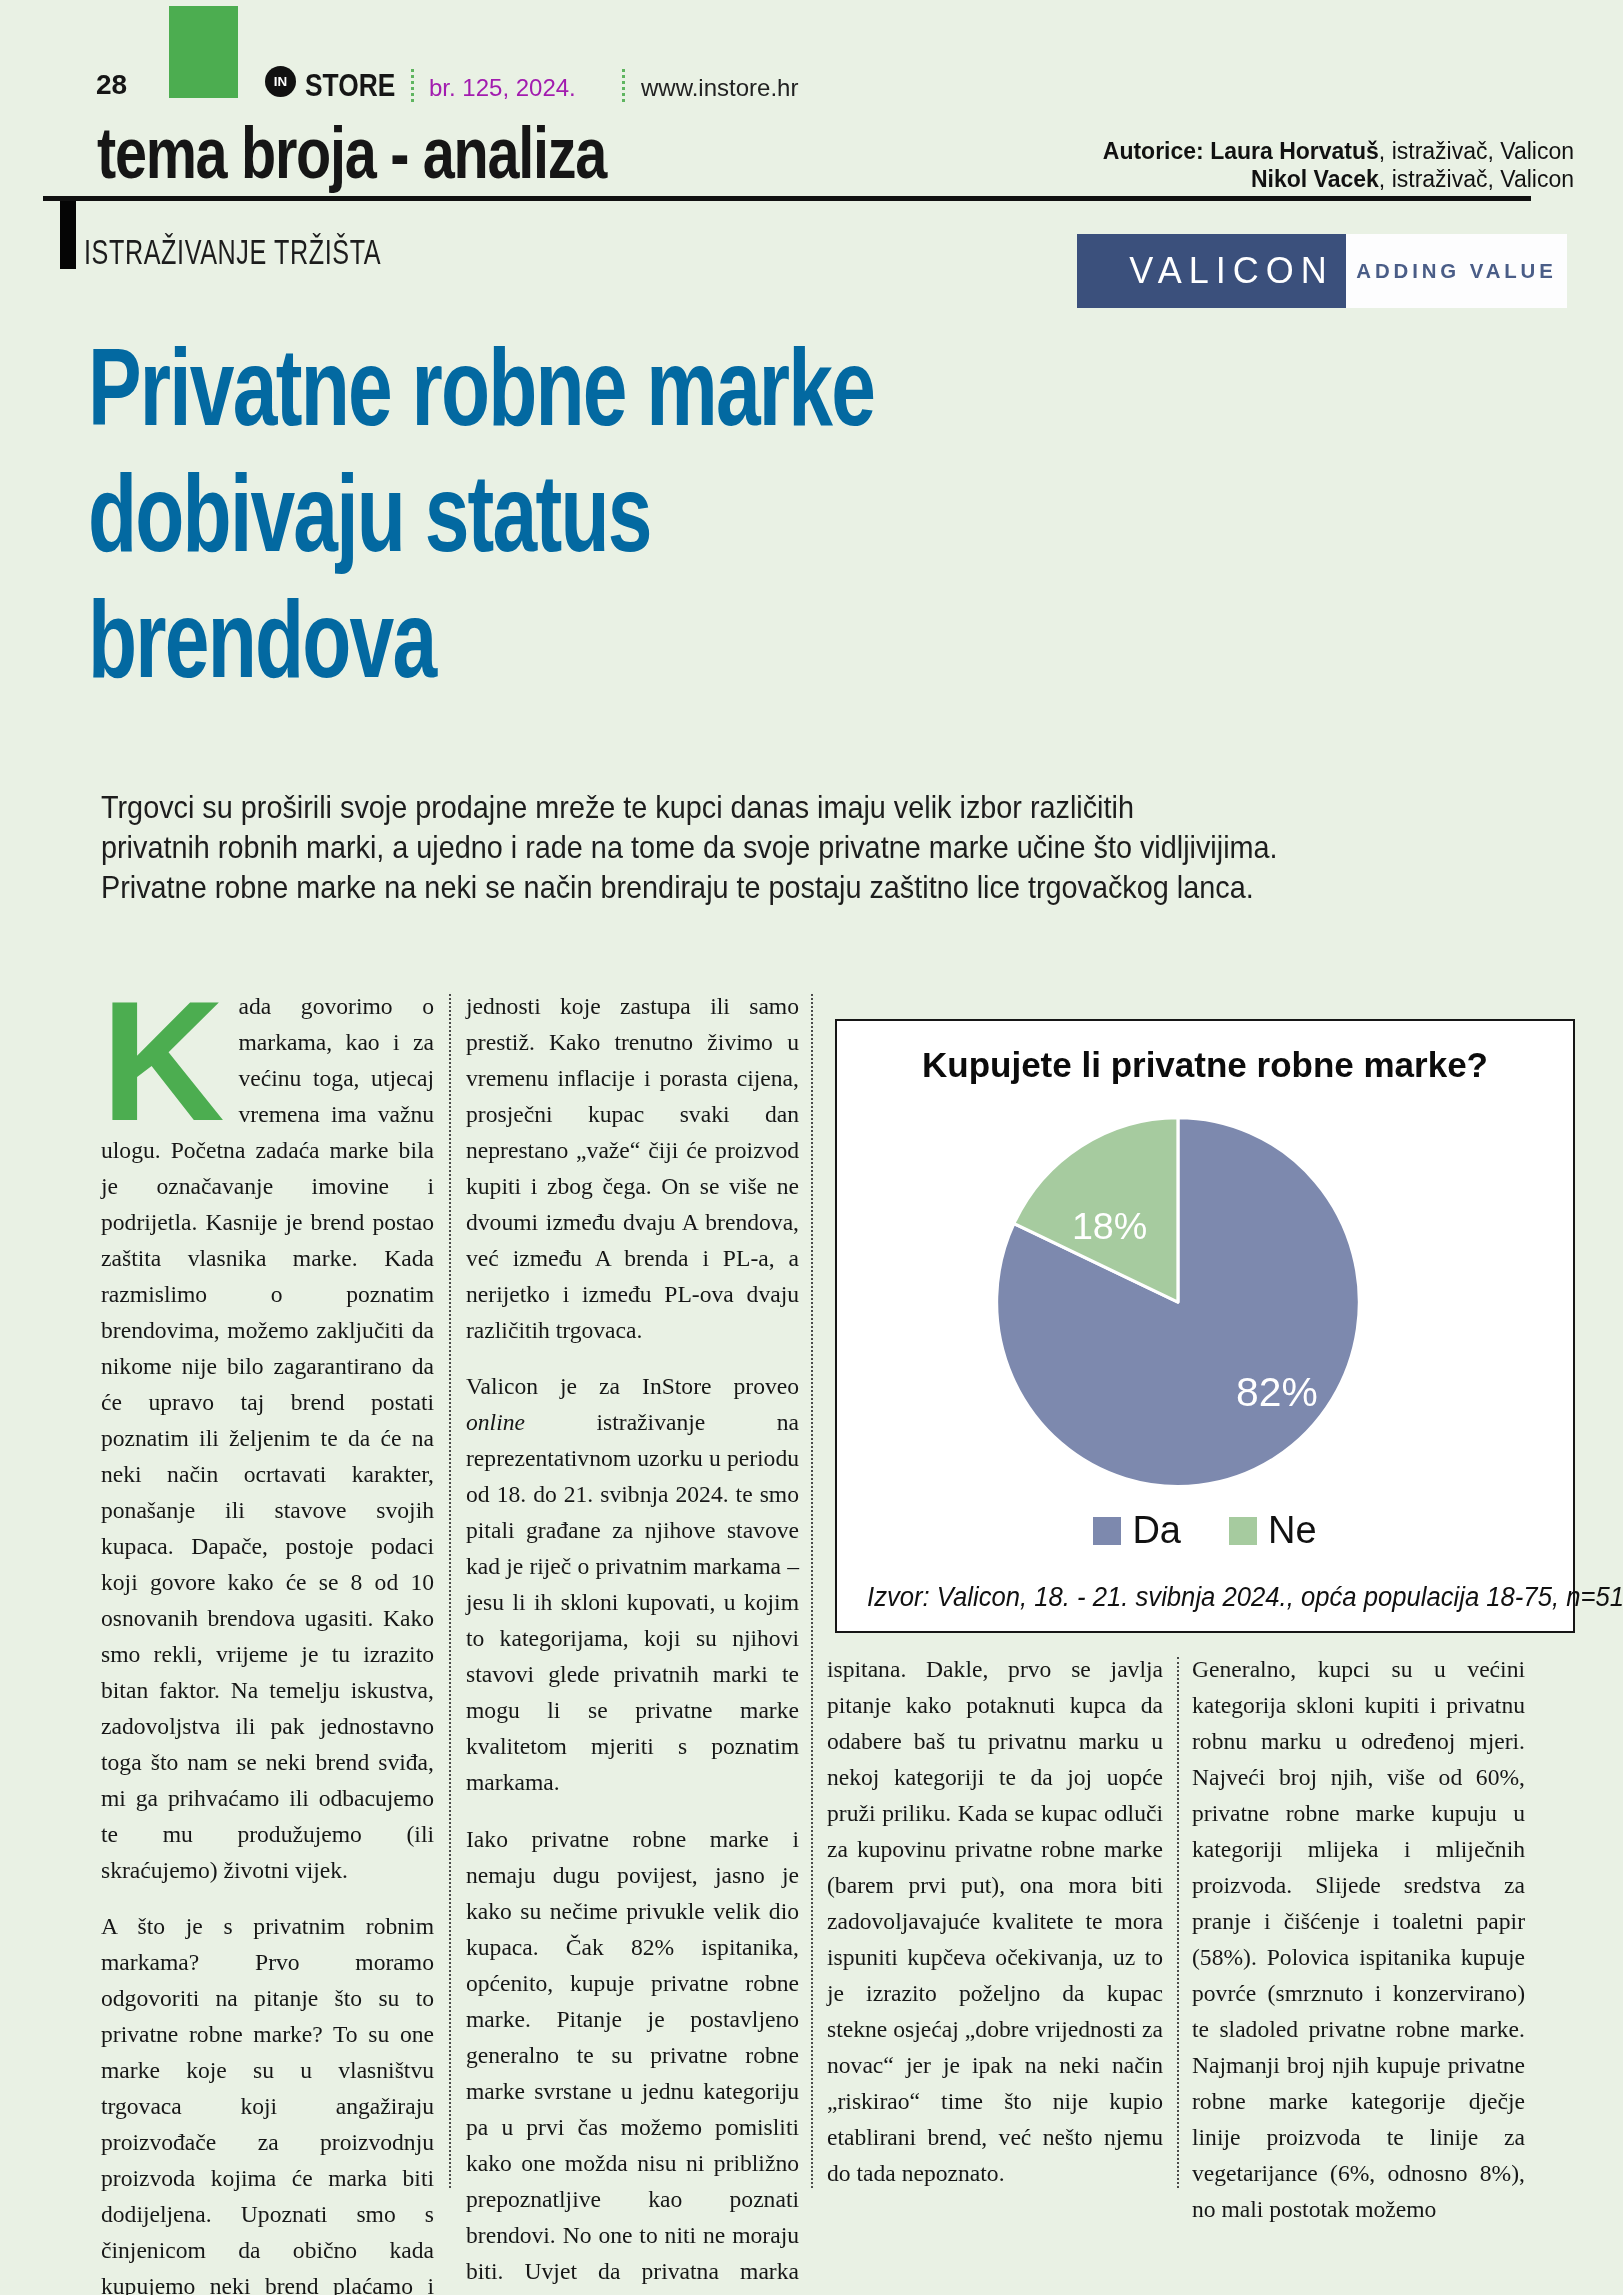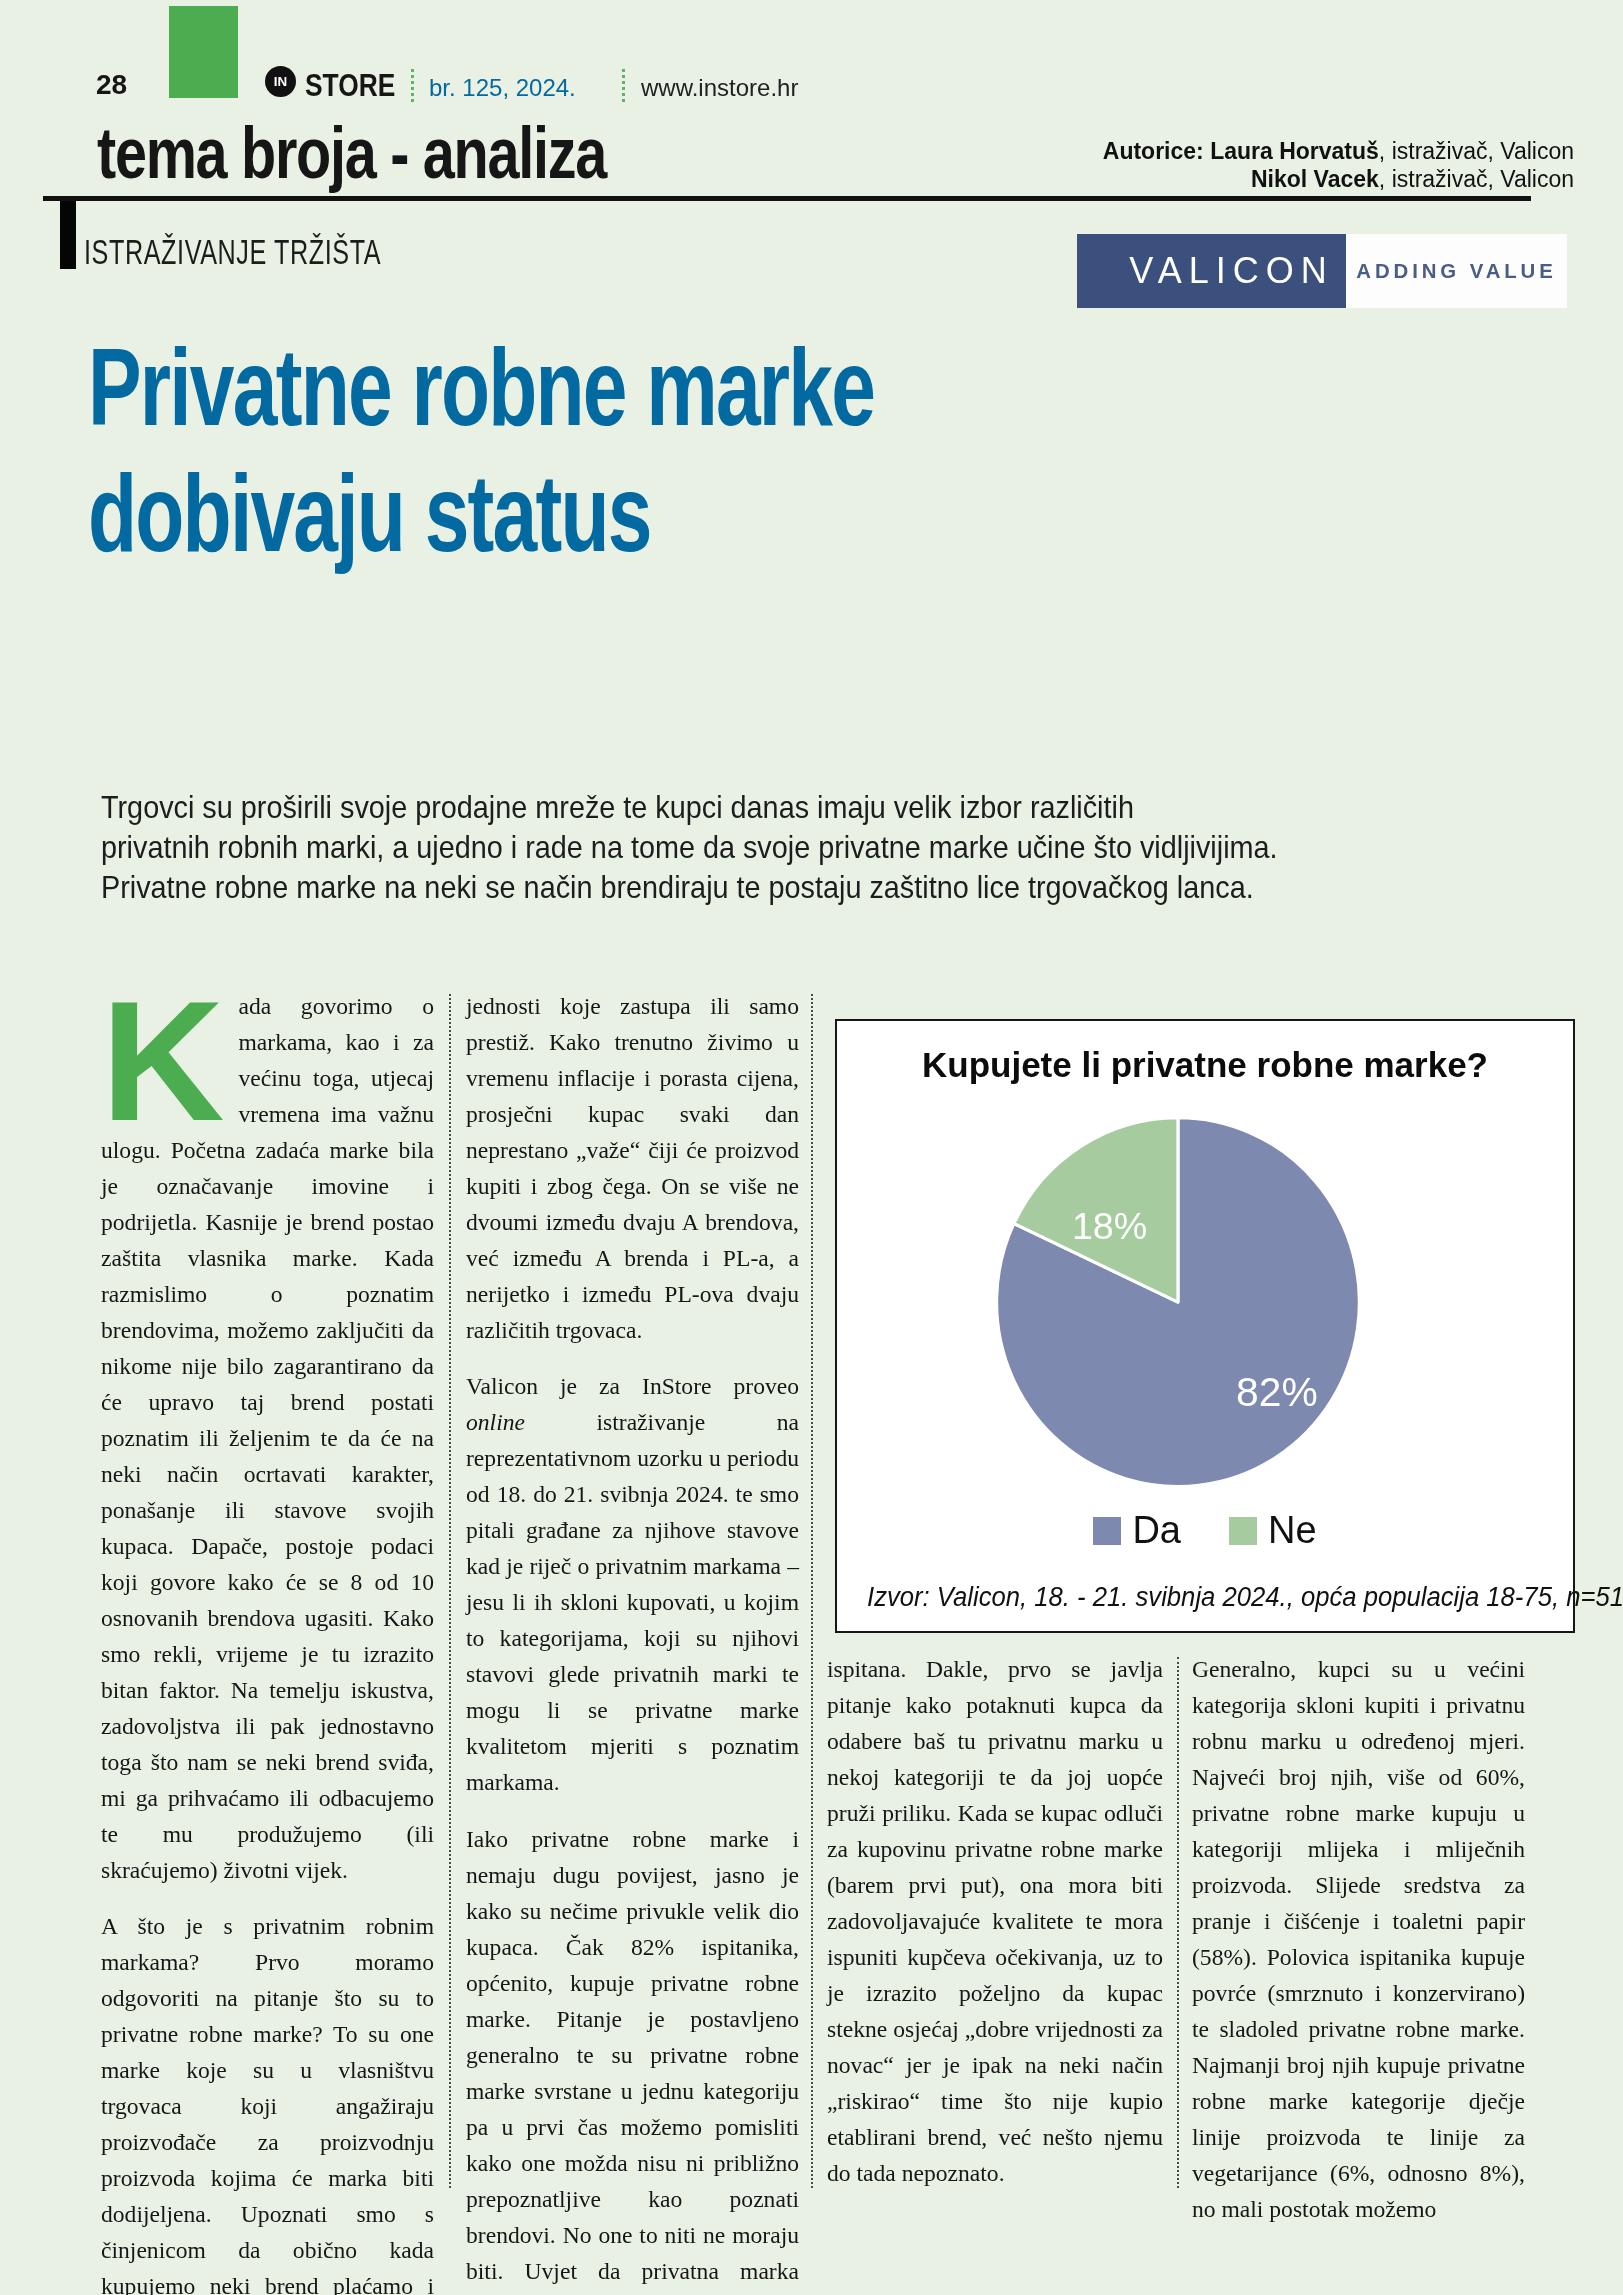--- a/index.html
+++ b/index.html
@@ -9,21 +9,21 @@
 
   
   .page-num{left:96px;top:69px;font-size:28px;font-weight:700;}
   .logo-square{left:169px;top:6.3px;width:69px;height:92px;background:#4cad50;}
   .logo-circle{left:265px;top:66px;width:31px;height:31px;background:#111;border-radius:50%;
                display:flex;align-items:center;justify-content:center;color:#fff;font-size:13.4px;font-weight:700;}
   .logo-store{left:305px;top:68px;font-size:31px;font-weight:700;transform:scaleX(.85);transform-origin:0 0;letter-spacing:0;}
   .dotsep{width:0;height:33px;border-left:3.9px dotted #5fb560;}
   .dotsep1{left:411px;top:69px;}
   .dotsep2{left:622px;top:69px;}
-  .issue{left:429px;top:74px;font-size:24px;color:#0369a1;}
+  .issue{left:429px;top:74px;font-size:24px;color:#a21caf;}
   .website{left:641px;top:74px;font-size:24px;color:#222;text-decoration:none;}
 
   .tema{left:97px;top:112px;font-size:72px;font-weight:700;letter-spacing:-1.6px;}
   .tema span{display:inline-block;transform:scaleX(.8);transform-origin:0 0;white-space:nowrap;}
 
   .authors{right:49px;top:138px;text-align:right;font-size:23px;line-height:27.5px;color:#111;}
   .authors b{font-weight:700;}
 
   .rule{left:43px;top:196px;width:1488px;height:4.7px;background:#111;}
   .kicker-bar{left:60px;top:201px;width:15.7px;height:68px;background:#050505;}
@@ -105,20 +105,21 @@
   </div>
 
   <div class="abs valicon">
     <div class="navy">VALICON</div>
     <div class="white">ADDING VALUE</div>
   </div>
 
   <div class="abs headline">
     <div><span>Privatne robne marke</span></div>
     <div><span>dobivaju status</span></div>
+    <div><span>brendova</span></div>
   </div>
 
   <div class="abs lead">
     <div><span>Trgovci su proširili svoje prodajne mreže te kupci danas imaju velik izbor različitih</span></div>
     <div><span>privatnih robnih marki, a ujedno i rade na tome da svoje privatne marke učine što vidljivijima.</span></div>
     <div><span>Privatne robne marke na neki se način brendiraju te postaju zaštitno lice trgovačkog lanca.</span></div>
   </div>
 
   <div class="abs col col1">
     <p><span class="dropcap">K</span><span>ada govorimo o markama, kao i za većinu toga, utjecaj vremena ima važnu ulogu. Početna zadaća marke bila je označavanje imovine i podrijetla. Kasnije je brend postao zaštita vlasnika marke. Kada razmislimo o poznatim brendovima, možemo zaključiti da nikome nije bilo zagarantirano da će upravo taj brend postati poznatim ili željenim te da će na neki način ocrtavati karakter, ponašanje ili stavove svojih kupaca. Dapače, postoje podaci koji govore kako će se 8 od 10 osnovanih brendova ugasiti. Kako smo rekli, vrijeme je tu izrazito bitan faktor. Na temelju iskustva, zadovoljstva ili pak jednostavno toga što nam se neki brend sviđa, mi ga prihvaćamo ili odbacujemo te mu produžujemo (ili skraćujemo) životni vijek.</span></p>

